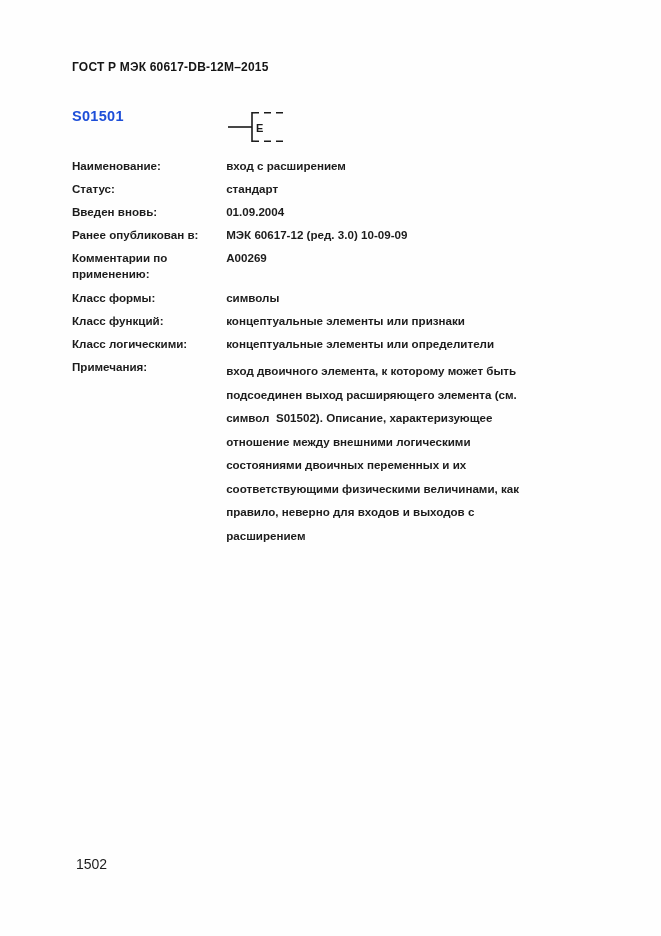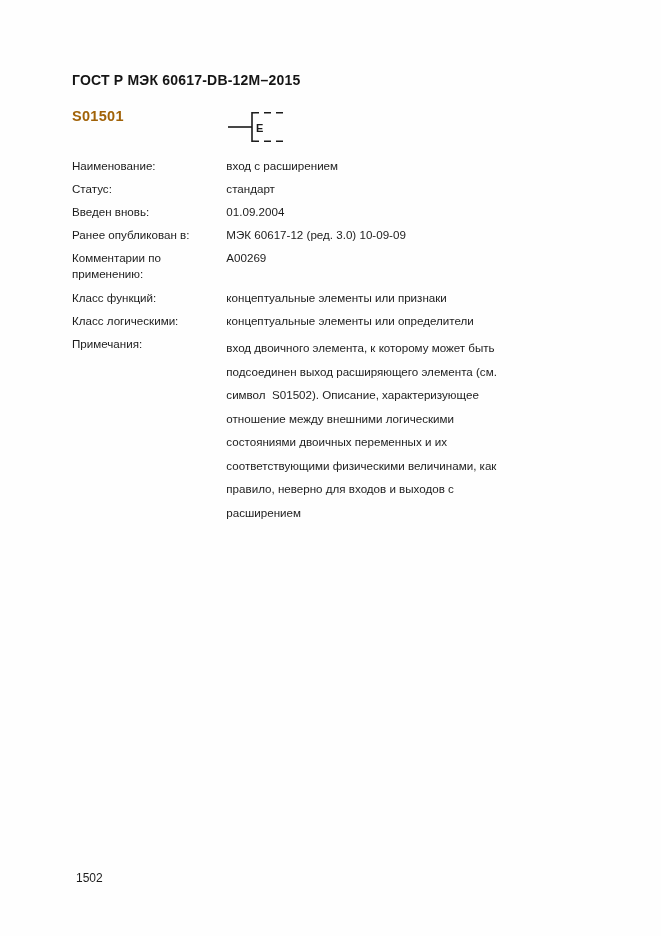--- a/index.html
+++ b/index.html
@@ -19,37 +19,36 @@
     position: absolute;
     inset: 0;
     background: #fefefe;
   }
 
   
   .doc-header {
     position: absolute;
     left: 72px;
     top: 60px;
-    font-size: 14px;
+    font-size: 12px;
     font-weight: bold;
     letter-spacing: 0.2px;
     white-space: nowrap;
     color: #151515;
-    margin-top: 12px;
   }
 
   
   .symbol-title {
     position: absolute;
     left: 72px;
     top: 108px;
     font-size: 14.5px;
     font-weight: bold;
     letter-spacing: 0.3px;
-    color: #a16207;
+    color: #1d4ed8;
   }
   .symbol-figure {
     position: absolute;
     left: 228px;
     top: 110px;
     width: 60px;
     height: 34px;
   }
   .symbol-figure svg { display: block; }
 
@@ -60,20 +59,21 @@
     top: 158px;
     width: 520px;
     border-collapse: collapse;
   }
   .attr-table tr { vertical-align: top; }
   .attr-table td {
     padding: 0 0 7px 0;
     font-size: 11.6px;
     line-height: 16px;
     color: #1c1c1c;
+    font-weight: bold;
   }
   td.attr-label {
     width: 152px;
     white-space: pre-line;
     padding-right: 4px;
   }
   td.attr-value {
     width: 368px;
   }
   .attr-value .note-line {
@@ -83,23 +83,22 @@
   }
   tr.row-tight td { padding-bottom: 7px; }
   tr.row-comment td { padding-bottom: 8px; }
   tr.row-notes td { padding-bottom: 0; }
 
   
   .page-number {
     position: absolute;
     left: 76px;
     top: 856px;
-    font-size: 12px;
+    font-size: 14px;
     color: #1c1c1c;
-    margin-top: 15px;
   }
 </style>
 </head>
 <body>
 
 <div class="page">
 
   <div class="doc-header">ГОСТ Р МЭК 60617-DB-12M–2015</div>
 
   <div class="symbol-title">S01501</div>
@@ -135,20 +134,24 @@
       <tr class="row-tight">
         <td class="attr-label">Ранее опубликован в:</td>
         <td class="attr-value">МЭК 60617-12 (ред. 3.0) 10-09-09</td>
       </tr>
       <tr class="row-comment">
         <td class="attr-label">Комментарии по
 применению:</td>
         <td class="attr-value">A00269</td>
       </tr>
       <tr class="row-tight">
+        <td class="attr-label">Класс формы:</td>
+        <td class="attr-value">символы</td>
+      </tr>
+      <tr class="row-tight">
         <td class="attr-label">Класс функций:</td>
         <td class="attr-value">концептуальные элементы или признаки</td>
       </tr>
       <tr class="row-tight">
         <td class="attr-label">Класс логическими:</td>
         <td class="attr-value">концептуальные элементы или определители</td>
       </tr>
       <tr class="row-notes">
         <td class="attr-label">Примечания:</td>
         <td class="attr-value">

